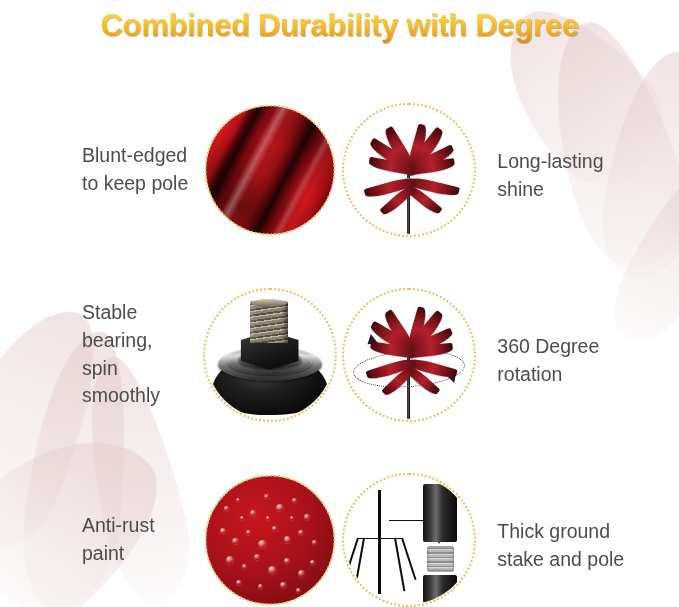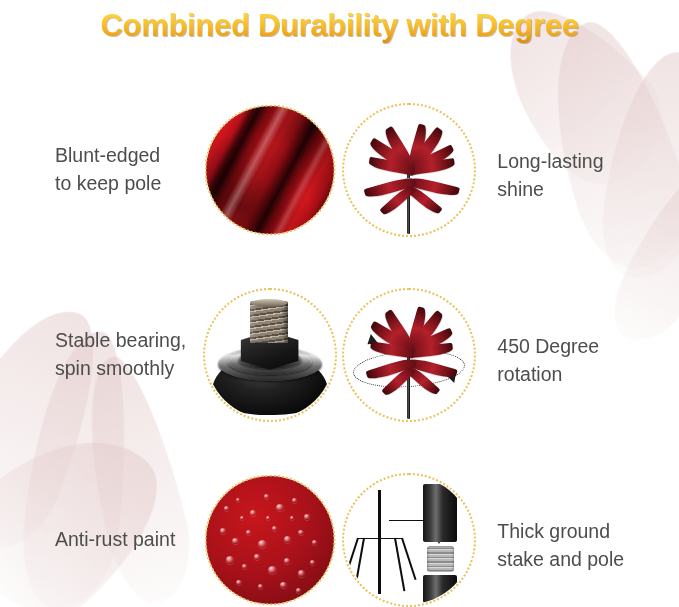--- a/index.html
+++ b/index.html
@@ -72,21 +72,21 @@
   .label {
     color: #4d4d4d;
     font-size: 19.5px;
     line-height: 1.42;
     font-weight: 400;
   }
   .label-left {
     width: 200px;
     padding-right: 6px;
     text-align: left;
-    padding-left: 55px;
+    padding-left: 82px;
   }
   .label-left.narrow { }
   .label-right {
     width: 200px;
     text-align: left;
     padding-left: 18px;
     margin-top: 12px;
   }
 
   .circle-slot {
@@ -336,21 +336,21 @@
         <div class="blade" style="left:63px;top:66px;width:50px;height:11px;transform:rotate(16deg);"></div>
         <div class="blade" style="left:62px;top:66px;width:50px;height:11px;transform:scaleX(-1) rotate(18deg);"></div>
         <div class="blade" style="left:63px;top:74px;width:38px;height:10px;transform:rotate(42deg);"></div>
         <div class="blade" style="left:62px;top:74px;width:38px;height:10px;transform:scaleX(-1) rotate(44deg);"></div>
       </div>
     </div>
     <div class="dotted-ring"></div>
   </div>
 
   <div class="label label-right">
-    <div>450 Degree</div>
+    <div>360 Degree</div>
     <div>rotation</div>
   </div>
 </div>
 
 <div class="feature-row" id="row-3">
 
   <div class="label label-left narrow">
     <div>Anti-rust paint</div>
   </div>
 

